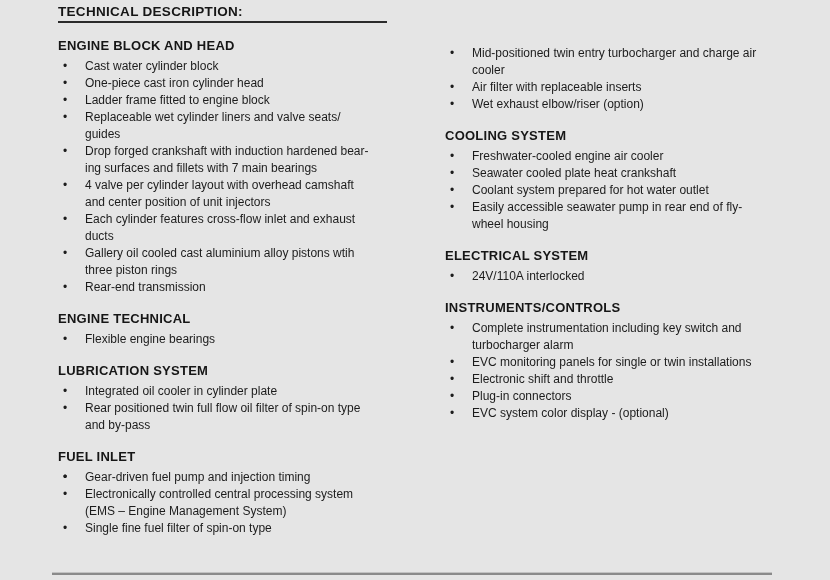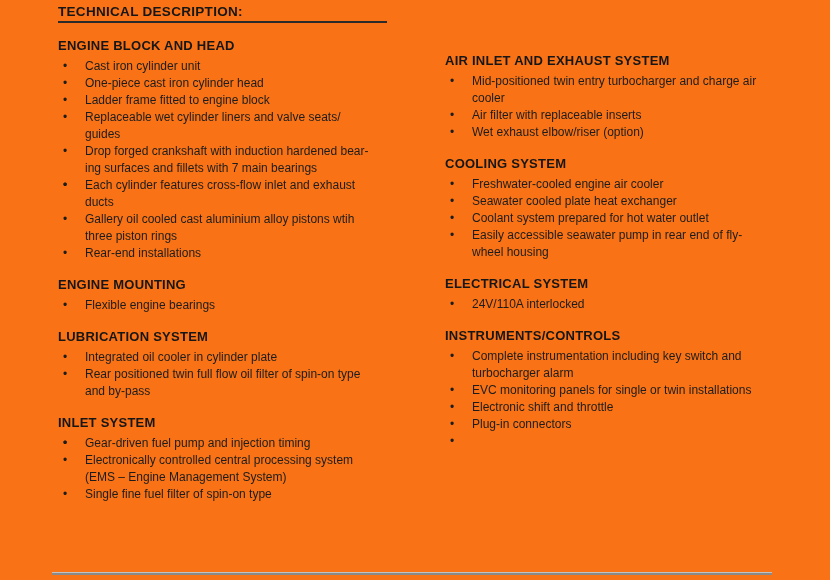--- a/index.html
+++ b/index.html
@@ -6,21 +6,21 @@
   body {
     width: 830px; height: 580px;
     background: #fdfdfd;
     font-family: "Liberation Sans", sans-serif;
     color: #1c1c1c;
     overflow: hidden;
   }
   .page {
     position: relative;
     width: 830px; height: 580px;
-    background: #f97316;
+    background: #e5e5e5;
   }
   .doc-title {
     position: absolute;
     left: 58px; top: 4px;
     font-size: 13.5px;
     font-weight: bold;
     letter-spacing: 0.3px;
     color: #161616;
     white-space: nowrap;
   }
@@ -76,82 +76,82 @@
 <div class="page">
 
   <div class="doc-title">TECHNICAL DESCRIPTION:</div>
   <div class="title-rule"></div>
 
   <div class="col col-left">
 
     <div class="sec">
       <div class="sec-heading">ENGINE BLOCK AND HEAD</div>
       <ul class="bullets">
-        <li><span class="dot">•</span><span>Cast iron cylinder unit</span></li>
+        <li><span class="dot">•</span><span>Cast water cylinder block</span></li>
         <li><span class="dot">•</span><span>One-piece cast iron cylinder head</span></li>
         <li><span class="dot">•</span><span>Ladder frame fitted to engine block</span></li>
         <li><span class="dot">•</span><span>Replaceable wet cylinder liners and valve seats/
 guides</span></li>
         <li><span class="dot">•</span><span>Drop forged crankshaft with induction hardened bear-
 ing surfaces and fillets with 7 main bearings</span></li>
-        <li><span class="dot">•</span></li>
+        <li><span class="dot">•</span><span>4 valve per cylinder layout with overhead camshaft
+and center position of unit injectors</span></li>
         <li><span class="dot">•</span><span>Each cylinder features cross-flow inlet and exhaust
 ducts</span></li>
         <li><span class="dot">•</span><span>Gallery oil cooled cast aluminium alloy pistons wtih
 three piston rings</span></li>
-        <li><span class="dot">•</span><span>Rear-end installations</span></li>
+        <li><span class="dot">•</span><span>Rear-end transmission</span></li>
       </ul>
     </div>
 
     <div class="sec">
-      <div class="sec-heading">ENGINE MOUNTING</div>
+      <div class="sec-heading">ENGINE TECHNICAL</div>
       <ul class="bullets">
         <li><span class="dot">•</span><span>Flexible engine bearings</span></li>
       </ul>
     </div>
 
     <div class="sec">
       <div class="sec-heading">LUBRICATION SYSTEM</div>
       <ul class="bullets">
         <li><span class="dot">•</span><span>Integrated oil cooler in cylinder plate</span></li>
         <li><span class="dot">•</span><span>Rear positioned twin full flow oil filter of spin-on type
 and by-pass</span></li>
       </ul>
     </div>
 
     <div class="sec">
-      <div class="sec-heading">INLET SYSTEM</div>
+      <div class="sec-heading">FUEL INLET</div>
       <ul class="bullets">
         <li><span class="dot">•</span></li>
         <li><span class="dot">•</span><span>Gear-driven fuel pump and injection timing</span></li>
         <li><span class="dot">•</span><span>Electronically controlled central processing system
 (EMS – Engine Management System)</span></li>
         <li><span class="dot">•</span><span>Single fine fuel filter of spin-on type</span></li>
       </ul>
     </div>
 
   </div>
 
   <div class="col col-right">
 
     <div class="sec">
-      <div class="sec-heading">AIR INLET AND EXHAUST SYSTEM</div>
       <ul class="bullets">
         <li><span class="dot">•</span><span>Mid-positioned twin entry turbocharger and charge air
 cooler</span></li>
         <li><span class="dot">•</span><span>Air filter with replaceable inserts</span></li>
         <li><span class="dot">•</span><span>Wet exhaust elbow/riser (option)</span></li>
       </ul>
     </div>
 
     <div class="sec">
       <div class="sec-heading">COOLING SYSTEM</div>
       <ul class="bullets">
         <li><span class="dot">•</span><span>Freshwater-cooled engine air cooler</span></li>
-        <li><span class="dot">•</span><span>Seawater cooled plate heat exchanger</span></li>
+        <li><span class="dot">•</span><span>Seawater cooled plate heat crankshaft</span></li>
         <li><span class="dot">•</span><span>Coolant system prepared for hot water outlet</span></li>
         <li><span class="dot">•</span><span>Easily accessible seawater pump in rear end of fly-
 wheel housing</span></li>
       </ul>
     </div>
 
     <div class="sec">
       <div class="sec-heading">ELECTRICAL SYSTEM</div>
       <ul class="bullets">
         <li><span class="dot">•</span><span>24V/110A interlocked</span></li>
@@ -159,21 +159,21 @@
     </div>
 
     <div class="sec">
       <div class="sec-heading">INSTRUMENTS/CONTROLS</div>
       <ul class="bullets">
         <li><span class="dot">•</span><span>Complete instrumentation including key switch and
 turbocharger alarm</span></li>
         <li><span class="dot">•</span><span>EVC monitoring panels for single or twin installations</span></li>
         <li><span class="dot">•</span><span>Electronic shift and throttle</span></li>
         <li><span class="dot">•</span><span>Plug-in connectors</span></li>
-        <li><span class="dot">•</span></li>
+        <li><span class="dot">•</span><span>EVC system color display - (optional)</span></li>
       </ul>
     </div>
 
   </div>
 
   <div class="bottom-rule"></div>
 
 </div>
 
 </body></html>

